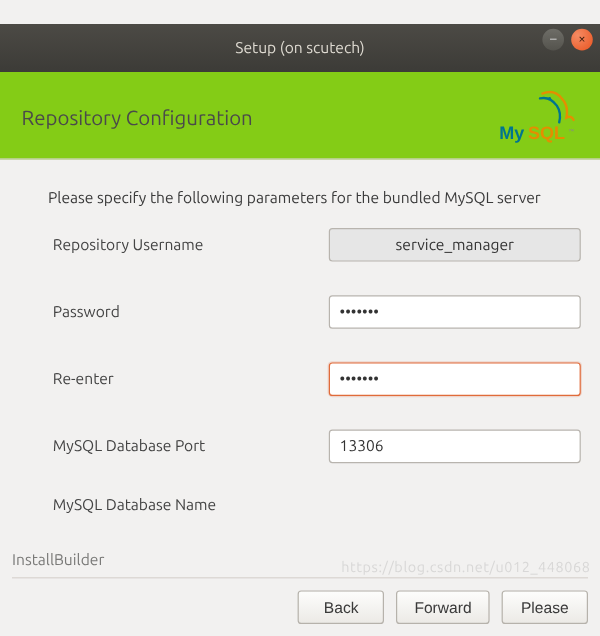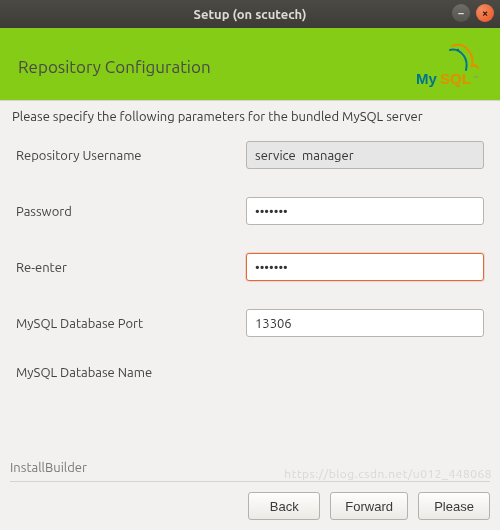--- a/index.html
+++ b/index.html
@@ -6,28 +6,29 @@
   body {
     font-family: "Ubuntu", "Segoe UI", sans-serif;
     background: #f2f1f0;
     width: 500px;
     height: 530px;
     overflow: hidden;
     font-size: 13px;
     color: #3a3a3a;
   }
   .titlebar {
-    height: 28px;
+    height: 40px;
     background: linear-gradient(to bottom, #4c4a45 0%, #3c3b37 100%);
     display: flex;
     align-items: center;
     padding: 0 8px;
     color: #dfdbd2;
-    font-weight: 700;
+    font-weight: 400;
     position: relative;
+    margin-top: 20px;
   }
   .titlebar-title {
     position: absolute;
     left: 50%;
     transform: translateX(-50%);
     font-size: 13px;
   }
   .win-controls {
     position: absolute;
     right: 6px;
@@ -52,40 +53,41 @@
     background: #84cc16;
     border-bottom: 1px solid #d7d3cf;
   }
   .header h1 {
     font-size: 17px;
     font-weight: 400;
     color: #4a4a4a;
   }
   .logo { width: 70px; height: 48px; }
   .content {
-    padding: 8px 10px 0 10px;
+    padding: 25px 10px 0 10px;
+    margin-left: 28px;
   }
   .instruction {
     font-size: 13px;
     padding: 0 2px 18px 2px;
   }
   .form { display: grid; grid-template-columns: 230px 1fr; row-gap: 28px; align-items: center; padding: 0 6px; }
   .form label { font-size: 13px; color: #444; }
   .form input {
     height: 28px;
     padding: 2px 8px;
     border: 1px solid #b8b4ae;
     border-radius: 3px;
     background: #fff;
     font-size: 13px;
     color: #333;
     font-family: inherit;
     outline: none;
   }
-  .form input.username { background: #e6e6e6; }
+  .form input.username { background: #e6e6e6; text-align: center; }
   .form input.focused { border: 1px solid #e06b3a; box-shadow: 0 0 0 1px rgba(224,107,58,0.2); }
   .footer-label {
     position: absolute;
     left: 10px;
     bottom: 56px;
     color: #7a7a78;
     font-size: 13px;
   }
   .buttons {
     position: absolute;

